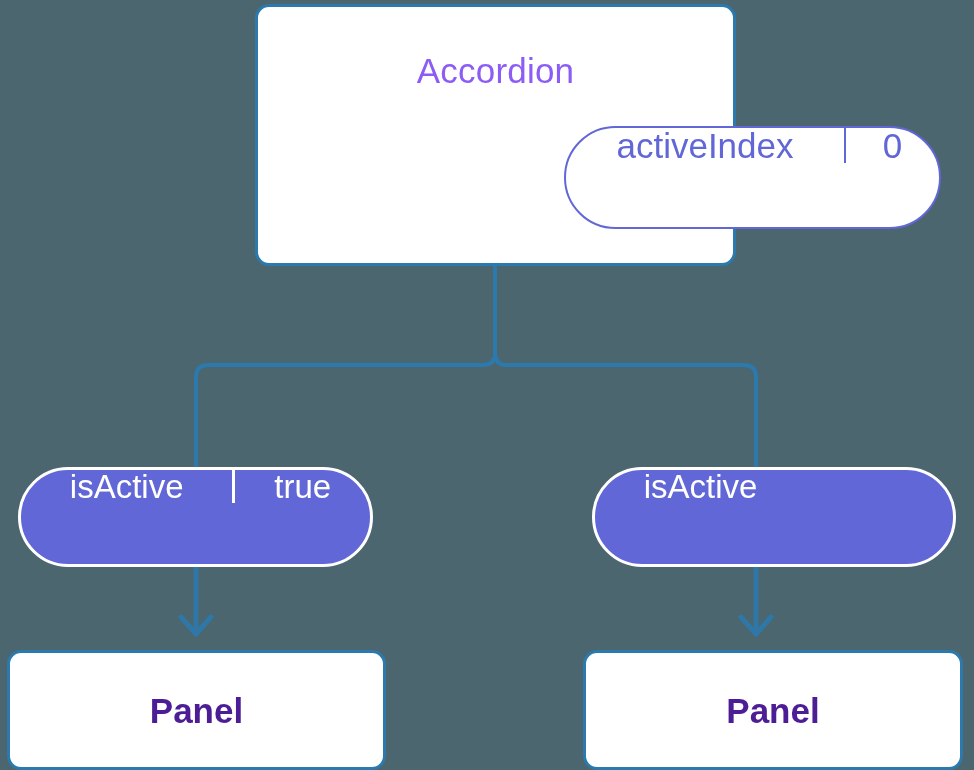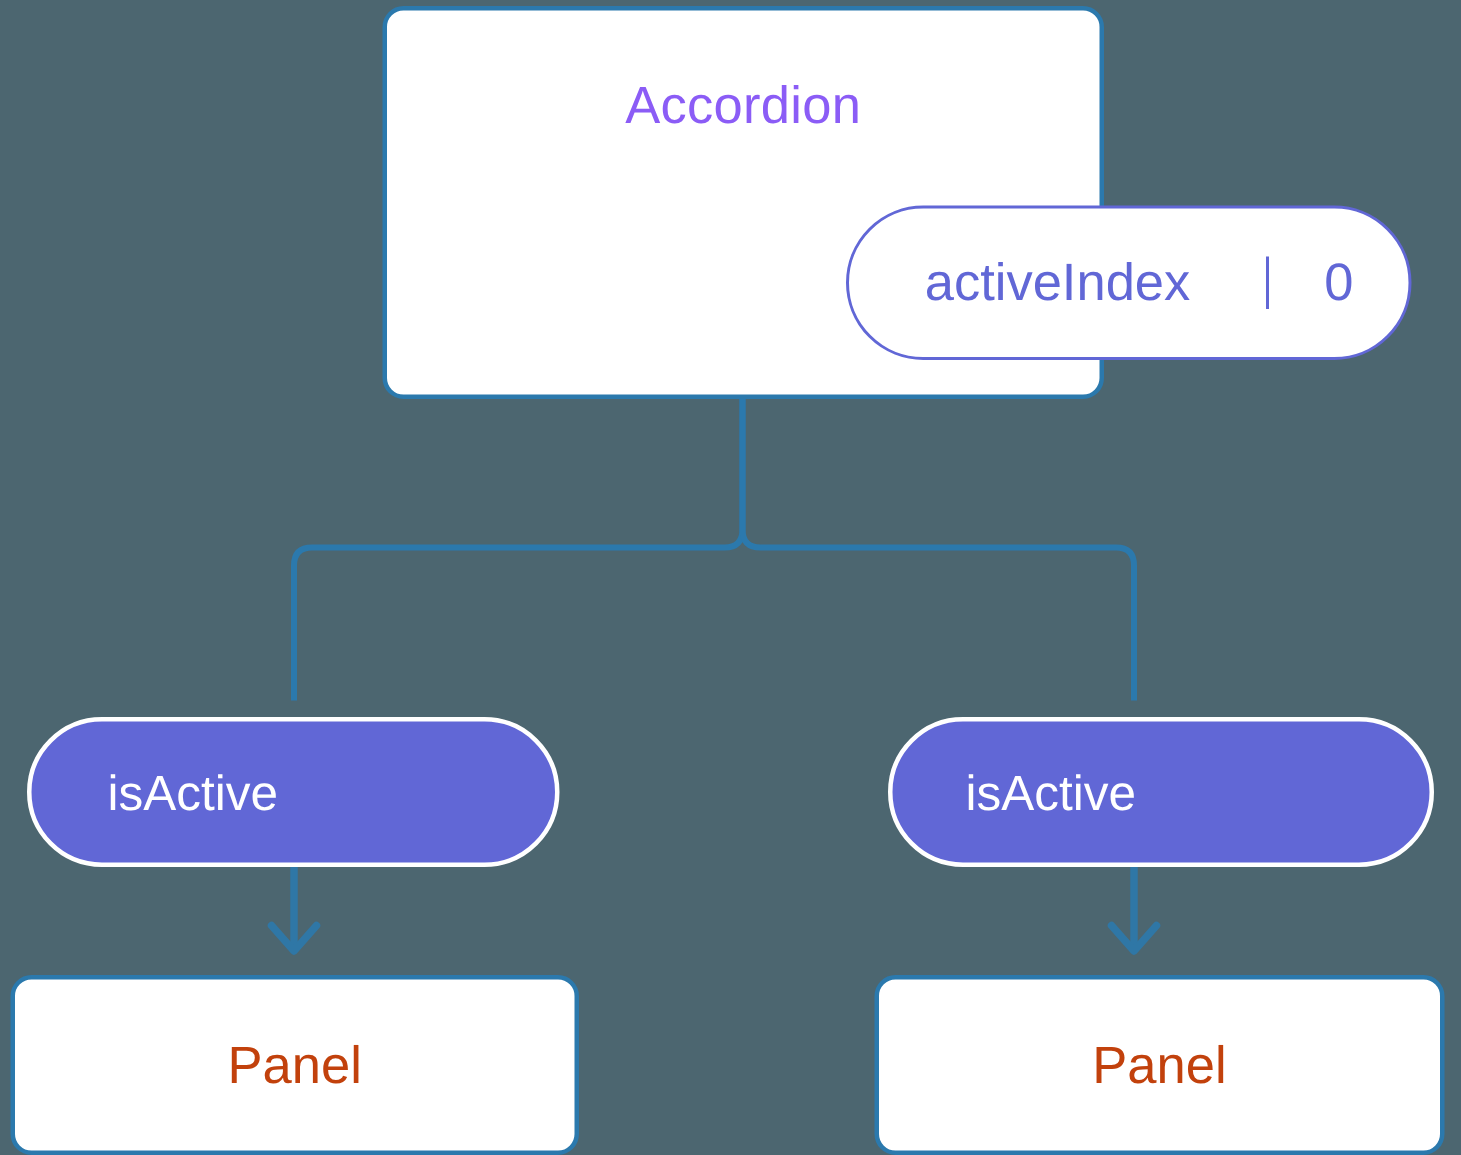--- a/index.html
+++ b/index.html
@@ -54,25 +54,24 @@
     font-weight: 400;
     letter-spacing: 0.2px;
     line-height: 1;
   }
 
   
   .pill {
     position: absolute;
     box-sizing: border-box;
     display: flex;
-    align-items: center;
+    align-items: flex-start;
     border-radius: 999px;
     overflow: hidden;
     z-index: 3;
-    margin-top: 11px;
   }
   .pill .pill-key,
   .pill .pill-val {
     display: flex;
     align-items: center;
     justify-content: center;
     box-sizing: border-box;
     line-height: 1;
     white-space: nowrap;
   }
@@ -140,23 +139,23 @@
     box-sizing: border-box;
     background: #ffffff;
     border: 3px solid #2b79ad;
     border-radius: 14px;
     display: flex;
     align-items: center;
     justify-content: center;
     z-index: 2;
   }
   .panel-label {
-    color: #c2410c;
-    font-size: 35px;
-    font-weight: 400;
+    color: #4c1d95;
+    font-size: 35px;
+    font-weight: 700;
     line-height: 1;
   }
   .panel-left {
     left: 7px;
     top: 650px;
     width: 379px;
     height: 120px;
   }
   .panel-right {
     left: 583px;
@@ -190,20 +189,21 @@
     <div class="card-title">Accordion</div>
 
     <div class="pill pill-outline pill-active-index">
       <span class="pill-key">activeIndex</span>
       <span class="pill-val">0</span>
     </div>
   </div>
 
   <div class="pill pill-filled pill-left">
     <span class="pill-key">isActive</span>
+    <span class="pill-val">true</span>
   </div>
 
   <div class="panel-card panel-left">
     <span class="panel-label">Panel</span>
   </div>
 
   <div class="pill pill-filled pill-right">
     <span class="pill-key">isActive</span>
   </div>
 

